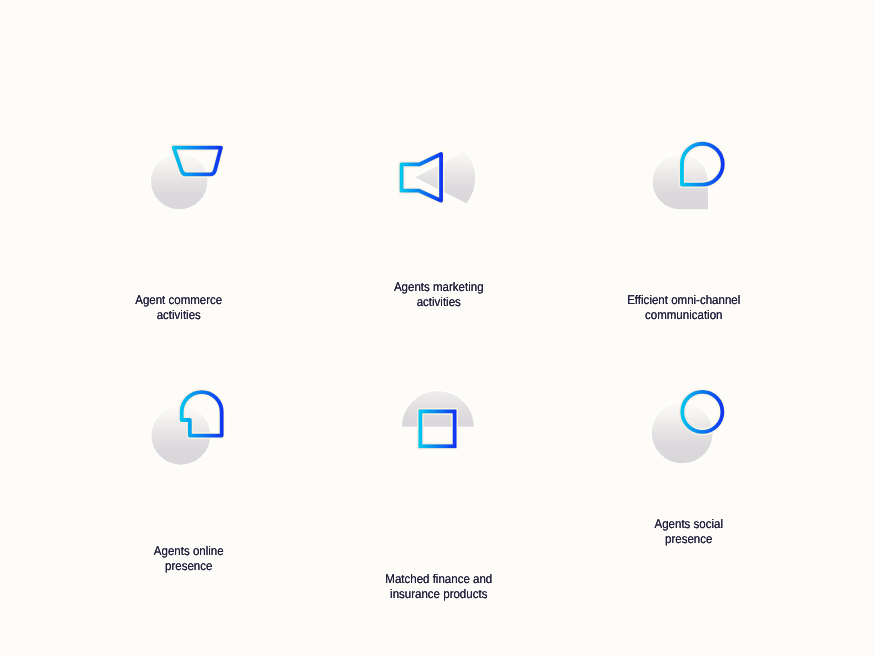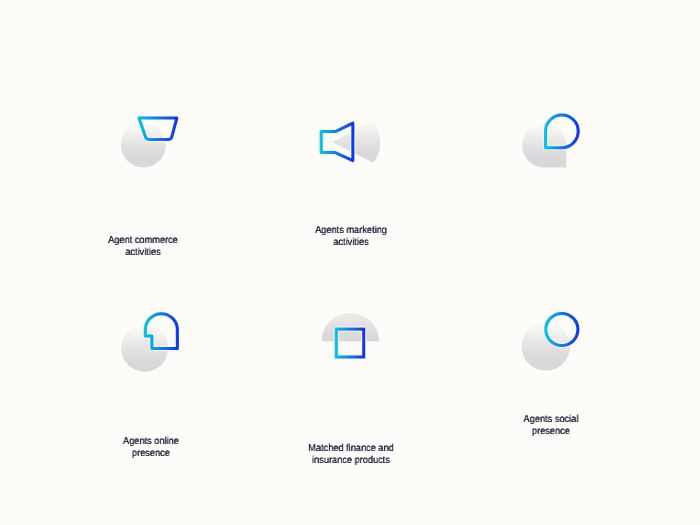--- a/index.html
+++ b/index.html
@@ -159,25 +159,29 @@
 
 <div class="board">
   <div class="label" style="left:42.7px;top:203.2px;width:200px">
     <div>Agent commerce</div>
     <div>activities</div>
   </div>
   <div class="label" style="left:250.9px;top:193px;width:200px">
     <div>Agents marketing</div>
     <div>activities</div>
   </div>
+  <div class="label" style="left:446.5px;top:203.2px;width:200px">
+    <div>Efficient omni-channel</div>
+    <div>communication</div>
+  </div>
   <div class="label" style="left:50.5px;top:404px;width:200px">
     <div>Agents online</div>
     <div>presence</div>
   </div>
-  <div class="label" style="left:250.9px;top:411px;width:200px">
+  <div class="label" style="left:250.9px;top:426px;width:200px">
     <div>Matched finance and</div>
     <div>insurance products</div>
   </div>
   <div class="label" style="left:451px;top:382px;width:200px">
     <div>Agents social</div>
     <div>presence</div>
   </div>
 </div>
 
 </body></html>

